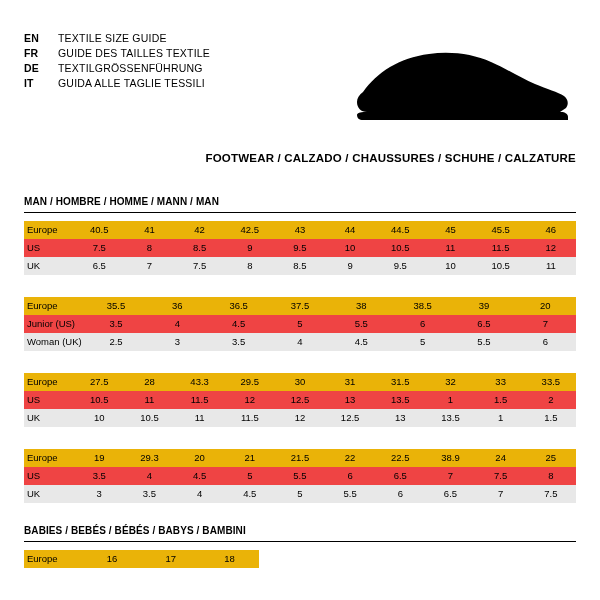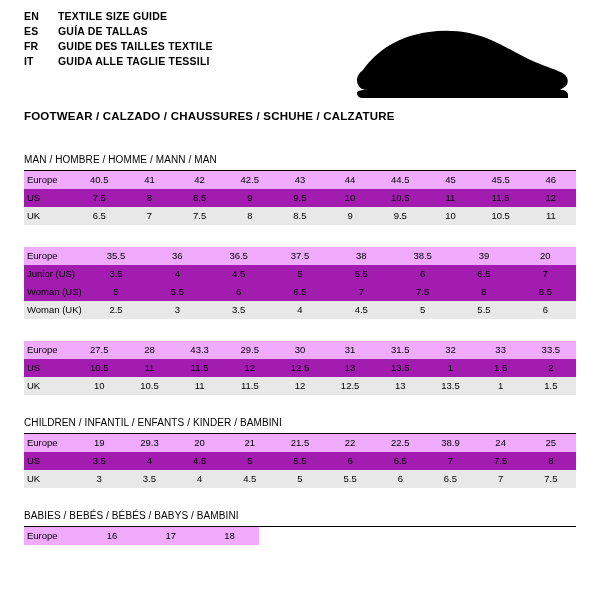--- a/index.html
+++ b/index.html
@@ -12,21 +12,21 @@
     background: #ffffff;
     font-family: "Liberation Sans", sans-serif;
     color: #000000;
     overflow: hidden;
   }
   .page {
     position: relative;
     width: 600px;
     height: 600px;
     box-sizing: border-box;
-    padding: 10px 24px 0 24px;
+    padding: 32px 24px 0 24px;
   }
 
   
   .header {
     position: relative;
     height: 96px;
   }
   .lang-table {
     border-collapse: collapse;
     font-size: 10.5px;
@@ -36,104 +36,105 @@
   .lang-table td {
     padding: 0 0 3px 0;
     vertical-align: top;
     line-height: 12px;
   }
   .lang-code {
     width: 34px;
     font-weight: bold;
   }
   .lang-text {
-    font-weight: bold;
+    font-weight: normal;
   }
   .shoe-wrap {
     position: absolute;
     top: 14px;
     right: 6px;
     width: 215px;
     height: 78px;
   }
   .shoe-wrap svg {
     display: block;
   }
 
   .footwear-title {
-    margin-top: 4px;
+    margin-top: 24px;
     font-size: 11.5px;
     font-weight: bold;
     letter-spacing: 0.2px;
+    text-align: right;
   }
 
   
   .section {
     margin-top: 22px;
   }
   .section.first {
     margin-top: 32px;
   }
   .section-title {
     font-size: 10px;
-    font-weight: normal;
+    font-weight: bold;
     letter-spacing: 0.1px;
     padding-bottom: 5px;
     border-bottom: 1px solid #000000;
-    margin-bottom: 0;
+    margin-bottom: 8px;
   }
   table.size {
     border-collapse: collapse;
     width: 100%;
     font-size: 9.5px;
     table-layout: fixed;
   }
   table.size td {
     padding: 3px 0 3px 0;
     line-height: 12px;
     text-align: center;
     border: none;
   }
   table.size td.label {
     text-align: left;
     padding-left: 3px;
   }
   table.size tr.head td {
-    background: #f0abfc;
+    background: #eab308;
   }
   table.size tr.shaded td {
     background: #e8e8e8;
   }
   table.size tr.plain td {
-    background: #a21caf;
+    background: #ef4444;
   }
   
   table.size.narrow {
     width: 235px;
   }
 </style>
 </head>
 <body>
 
 <div class="page">
 
   <div class="header">
     <table class="lang-table">
       <tbody>
         <tr>
           <td class="lang-code">EN</td>
           <td class="lang-text">TEXTILE SIZE GUIDE</td>
         </tr>
         <tr>
-          <td class="lang-code">ES</td>
-          <td class="lang-text">GUÍA DE TALLAS</td>
-        </tr>
-        <tr>
           <td class="lang-code">FR</td>
           <td class="lang-text">GUIDE DES TAILLES TEXTILE</td>
+        </tr>
+        <tr>
+          <td class="lang-code">DE</td>
+          <td class="lang-text">TEXTILGRÖSSENFÜHRUNG</td>
         </tr>
         <tr>
           <td class="lang-code">IT</td>
           <td class="lang-text">GUIDA ALLE TAGLIE TESSILI</td>
         </tr>
       </tbody>
     </table>
 
     <div class="shoe-wrap">
       <svg width="215" height="78" viewBox="0 0 215 78" xmlns="http://www.w3.org/2000/svg" aria-hidden="true">
@@ -211,31 +212,20 @@
           <td class="label">Junior (US)</td>
           <td>3.5</td>
           <td>4</td>
           <td>4.5</td>
           <td>5</td>
           <td>5.5</td>
           <td>6</td>
           <td>6.5</td>
           <td>7</td>
         </tr>
-        <tr class="plain">
-          <td class="label">Woman (US)</td>
-          <td>5</td>
-          <td>5.5</td>
-          <td>6</td>
-          <td>6.5</td>
-          <td>7</td>
-          <td>7.5</td>
-          <td>8</td>
-          <td>8.5</td>
-        </tr>
         <tr class="shaded">
           <td class="label">Woman (UK)</td>
           <td>2.5</td>
           <td>3</td>
           <td>3.5</td>
           <td>4</td>
           <td>4.5</td>
           <td>5</td>
           <td>5.5</td>
           <td>6</td>
@@ -284,21 +274,20 @@
           <td>13</td>
           <td>13.5</td>
           <td>1</td>
           <td>1.5</td>
         </tr>
       </tbody>
     </table>
   </div>
 
   <div class="section">
-    <div class="section-title">CHILDREN / INFANTIL / ENFANTS / KINDER / BAMBINI</div>
     <table class="size">
       <tbody>
         <tr class="head">
           <td class="label">Europe</td>
           <td>19</td>
           <td>29.3</td>
           <td>20</td>
           <td>21</td>
           <td>21.5</td>
           <td>22</td>

